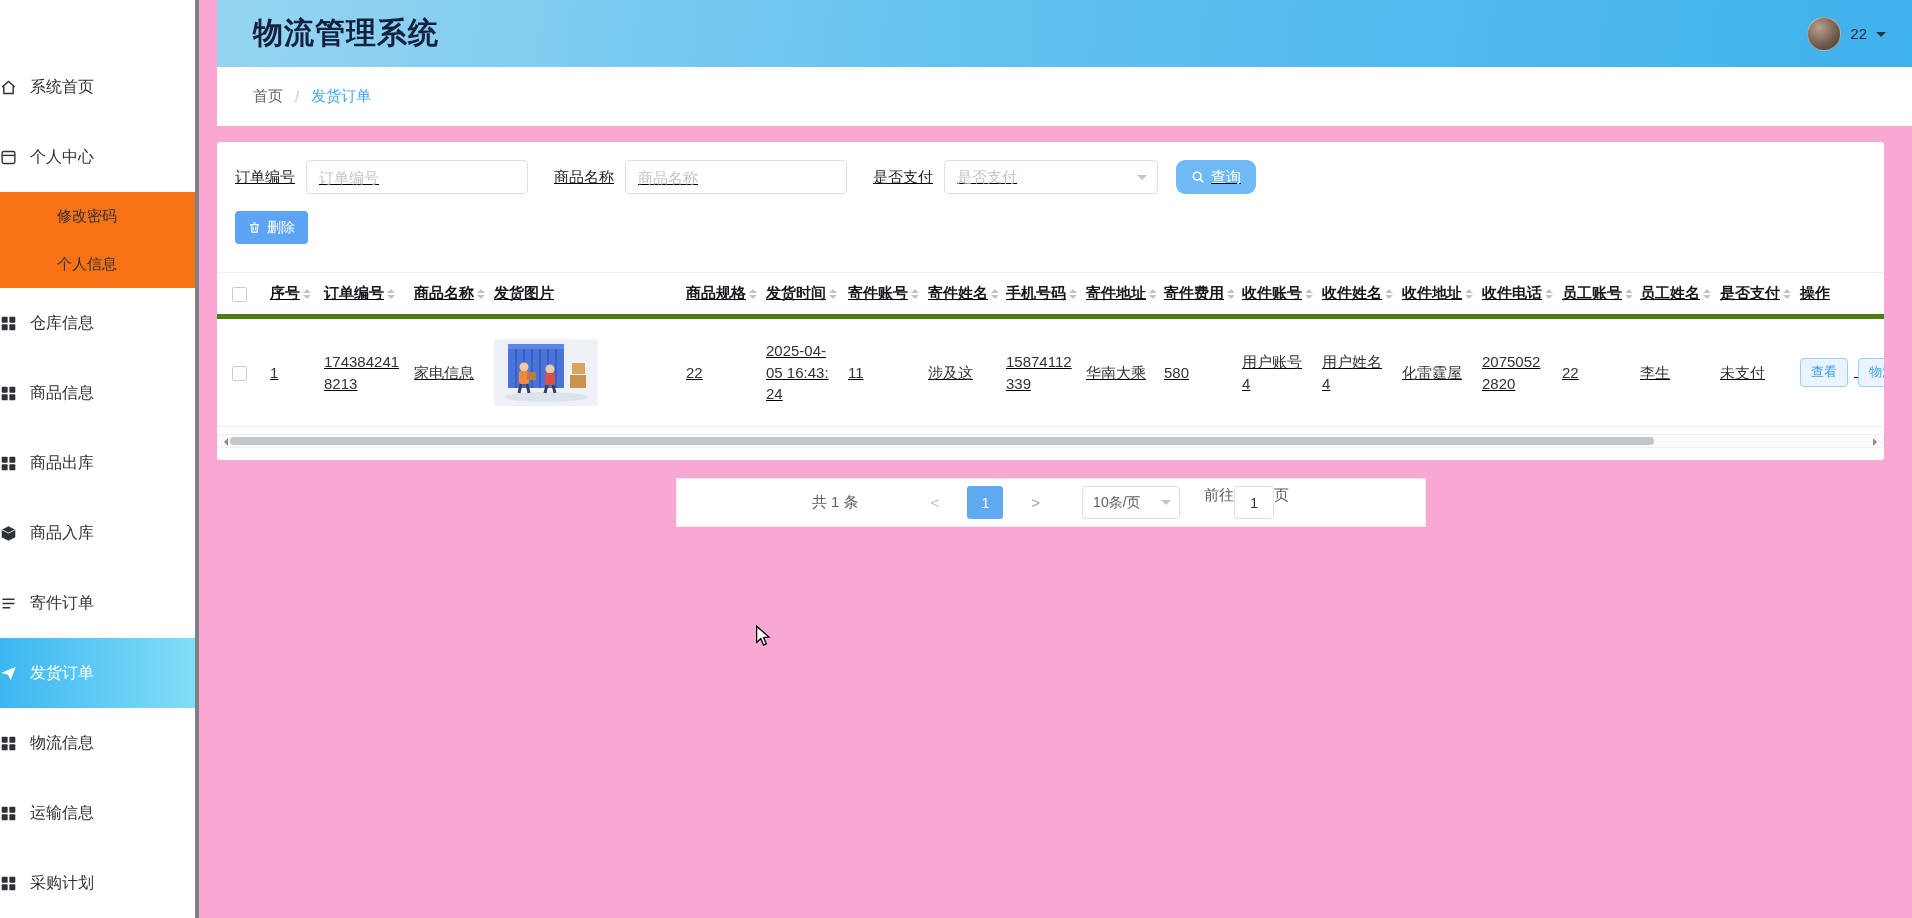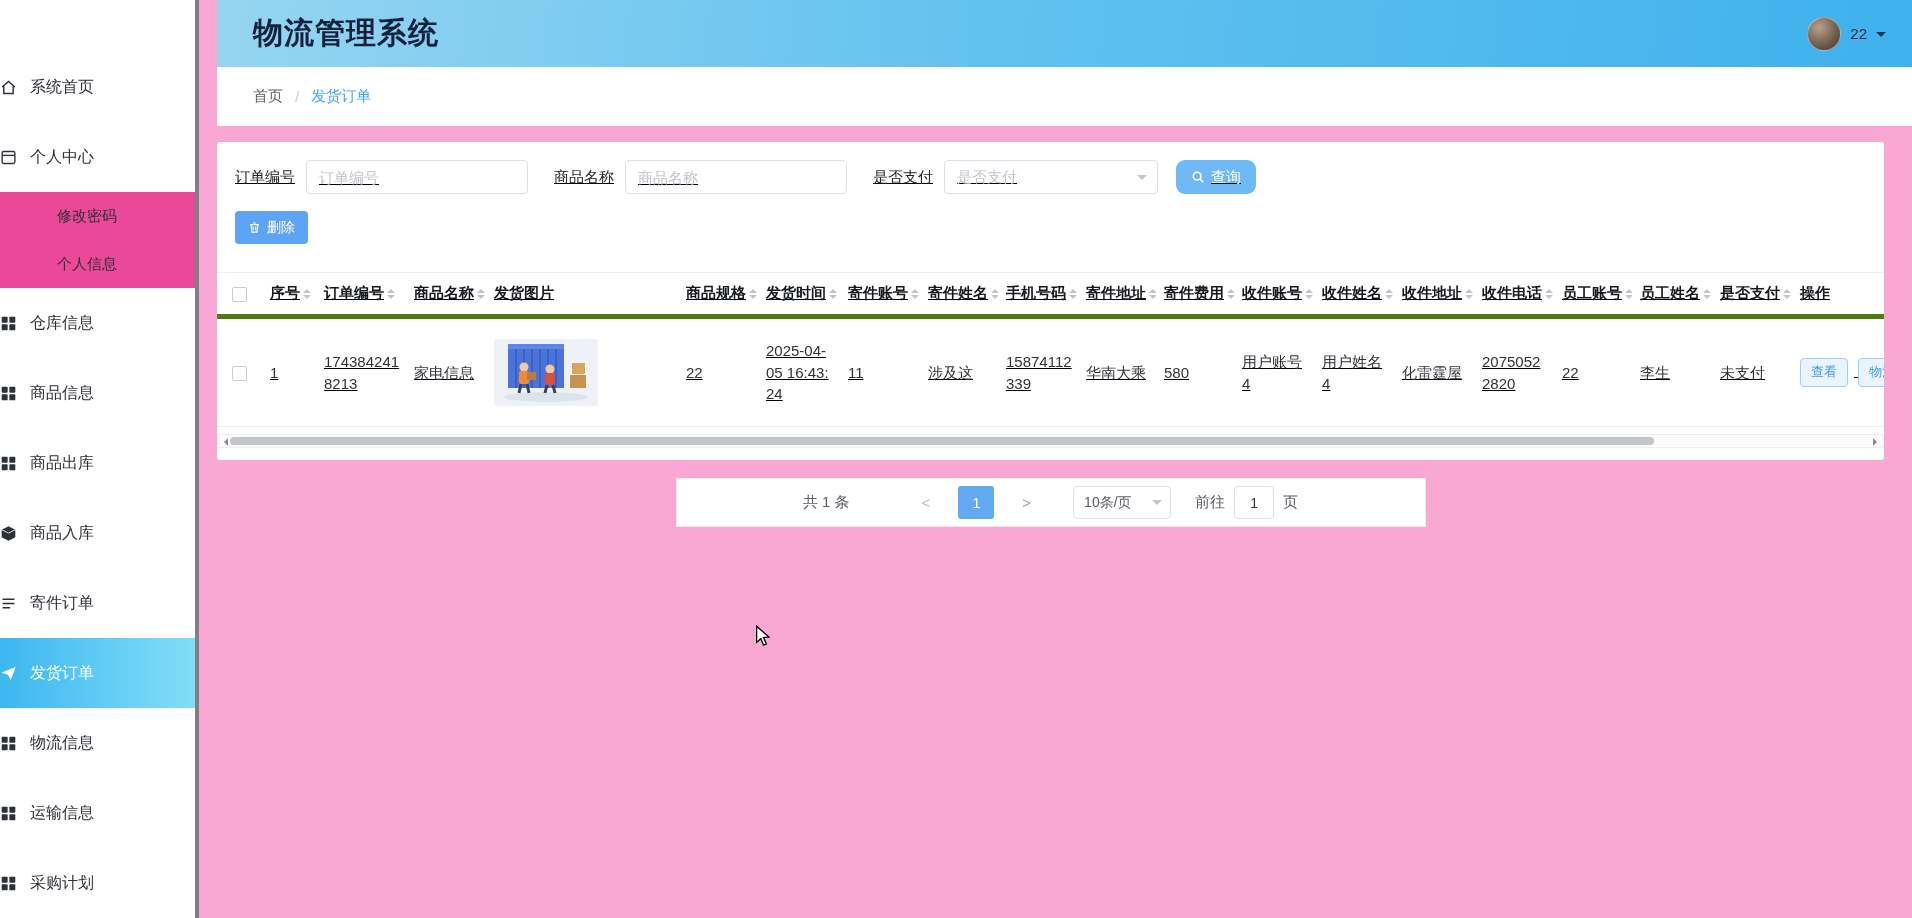--- a/index.html
+++ b/index.html
@@ -21,21 +21,21 @@
   .sidebar{width:199px;background:#fff;flex-shrink:0;position:relative;z-index:3;}
   .side-scrollbar{position:absolute;top:0;right:0;width:4px;height:100%;background:#7d8084;}
   .menu{padding-top:52px;}
   .menu-item{height:70px;display:flex;align-items:center;gap:13px;
     font-size:16px;color:#2d3138;cursor:pointer;}
   .menu-item .micon{width:17px;height:17px;display:inline-flex;color:#2d3138;flex-shrink:0;}
   .menu-item .micon svg{width:100%;height:100%;}
   .menu-item.active{background:linear-gradient(90deg,var(--active-grad-1),var(--active-grad-2));color:#fff;}
   .menu-item.active .micon{color:#fff;}
   .sub-item{height:48px;display:flex;align-items:center;padding-left:57px;
-    font-size:15px;color:#2d3138;background:#ec4899;cursor:pointer;}
+    font-size:15px;color:#2d3138;background:#f97316;cursor:pointer;}
 
   
   .main{flex:1;display:flex;flex-direction:column;padding-left:18px;background:#f9a8d4;min-width:0;}
 
   .header{height:67px;background:linear-gradient(97deg,var(--header-grad-1) 0%,#62c2ef 45%,var(--header-grad-2) 100%);
     display:flex;align-items:center;justify-content:space-between;padding:0 26px 0 36px;flex-shrink:0;}
   .title{font-size:30px;font-weight:bold;color:#142240;letter-spacing:1px;}
   .user{display:flex;align-items:center;gap:9px;cursor:pointer;}
   .avatar{width:34px;height:34px;border-radius:50%;
     background:radial-gradient(circle at 35% 30%,#b9a08b,#6d5a4a 60%,#3f352c);
@@ -101,21 +101,21 @@
   .pager{width:750px;height:49px;background:#fff;border:1px solid #ededf0;display:flex;align-items:center;
     justify-content:center;font-size:15px;color:#5a5e66;gap:0;}
   .pg-total{margin-right:58px;}
   .pg-prev{color:#b7bcc4;padding:0 14px;cursor:default;}
   .pg-num{min-width:36px;height:33px;margin:0 14px;background:var(--pager-active);color:#fff;
     display:flex;align-items:center;justify-content:center;border-radius:3px;cursor:pointer;}
   .pg-next{color:#9ba1aa;padding:0 14px;cursor:pointer;}
   .size-select{width:98px;height:33px;margin-left:28px;border:1px solid #dcdfe6;border-radius:4px;
     display:flex;align-items:center;justify-content:space-between;padding:0 8px 0 10px;
     color:#5a5e66;font-size:14px;cursor:pointer;background:#fff;}
-  .goto{display:flex;align-items:center;gap:9px;margin-left:24px;}
+  .goto{display:flex;gap:0;margin-left:24px;}
   .goto input{width:40px;height:33px;border:1px solid #dcdfe6;border-radius:4px;text-align:center;
     font-size:14px;color:#333;outline:none;}
 
   .cursor{position:fixed;left:753px;top:625px;z-index:99;pointer-events:none;}
 </style>
 </head>
 <body>
 
 <div class="app">
 

